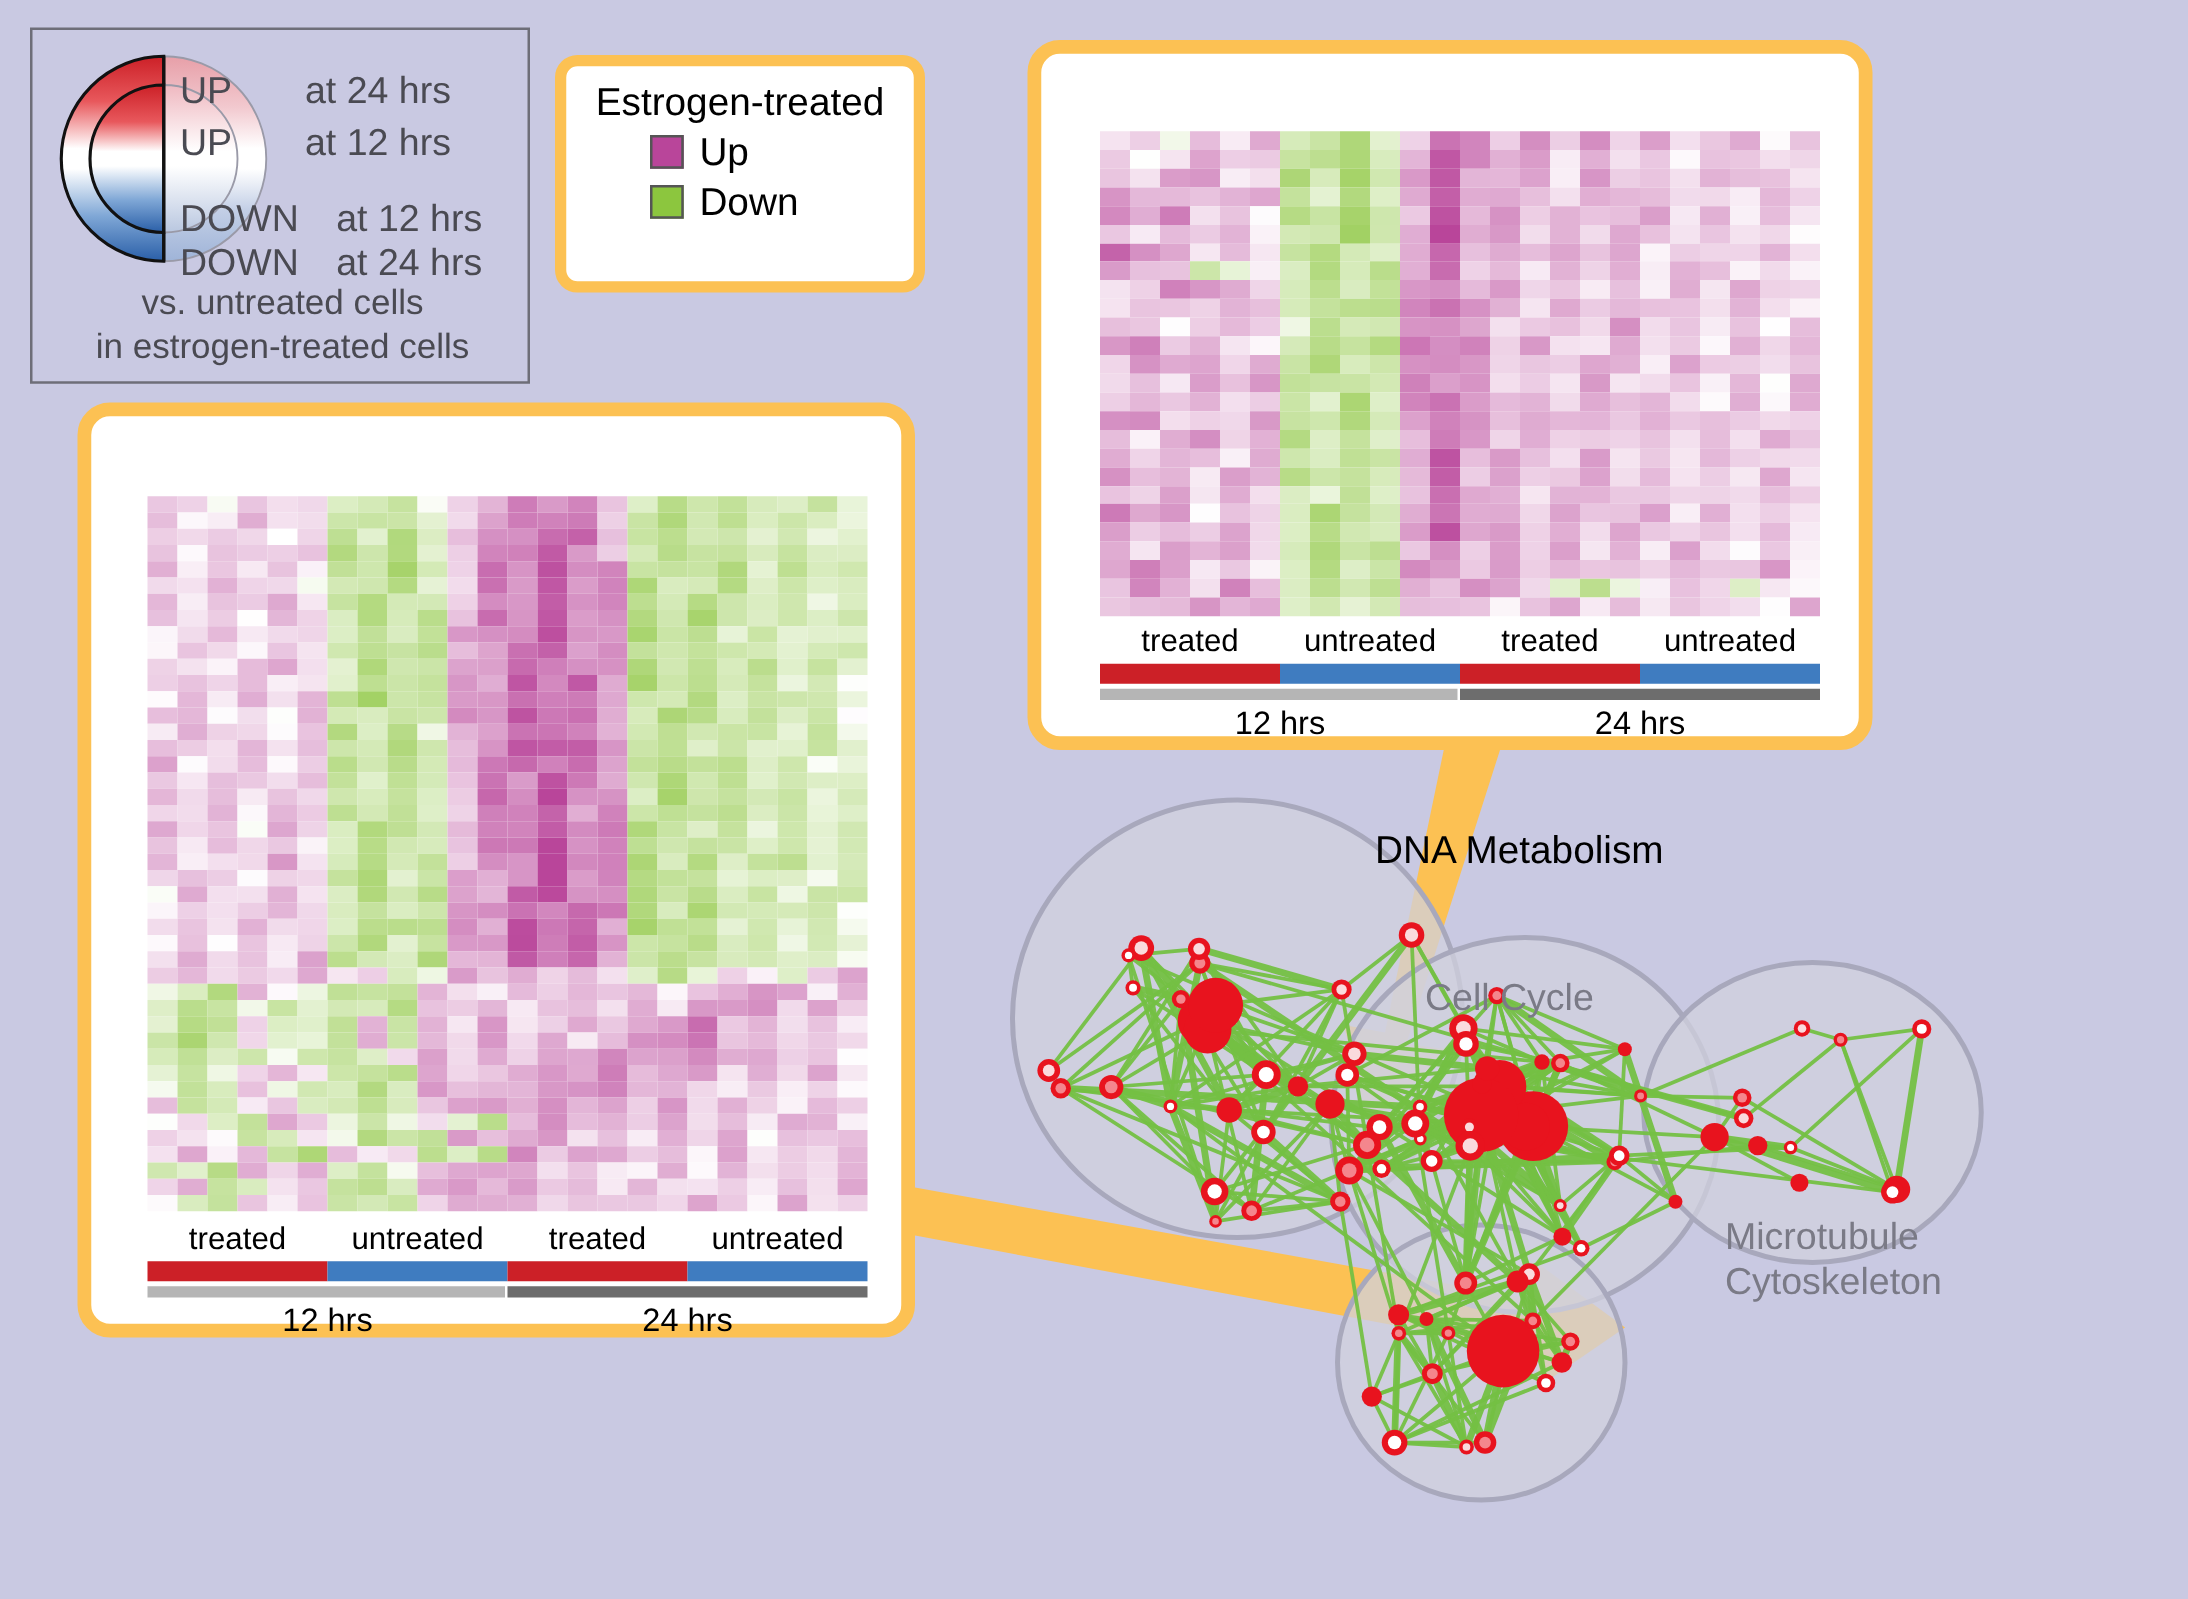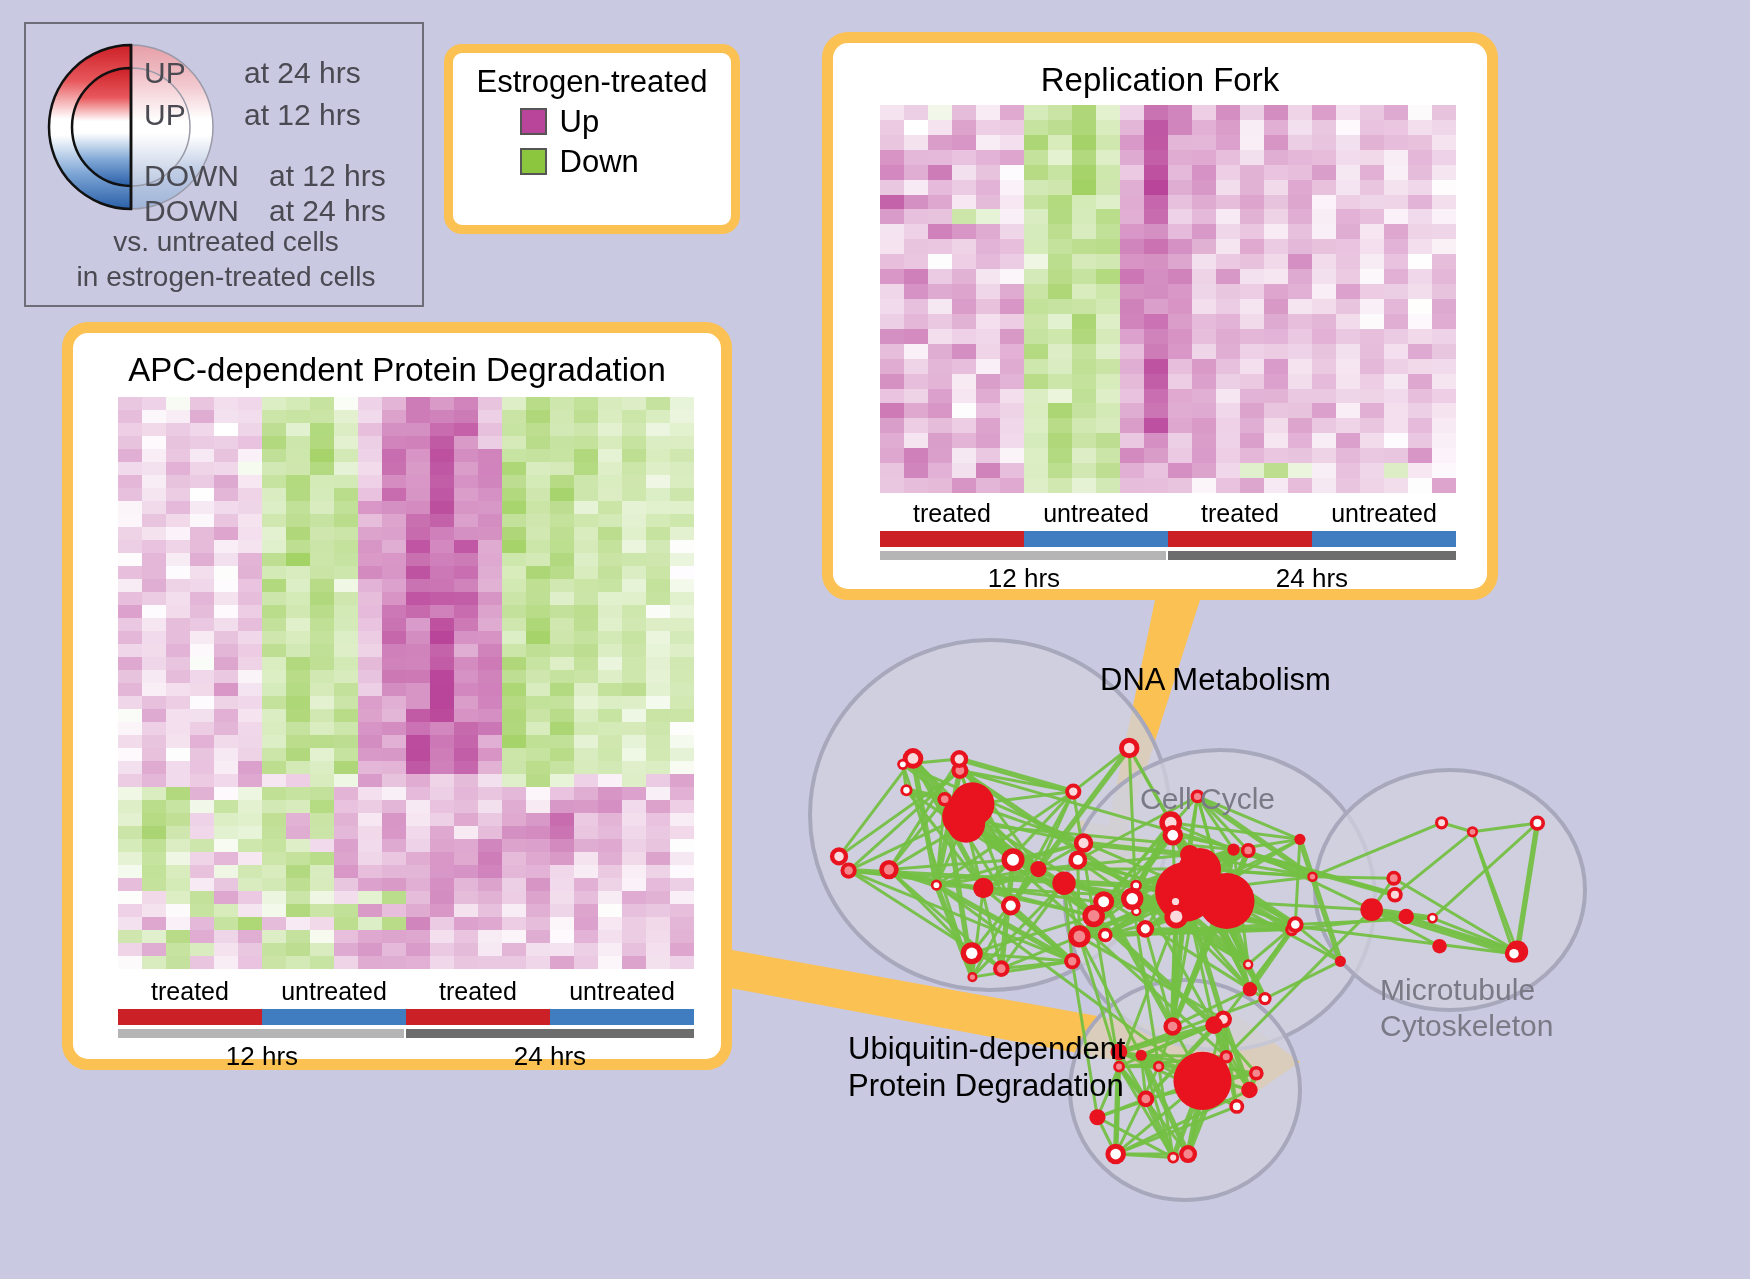--- a/index.html
+++ b/index.html
@@ -155,21 +155,20 @@
   </div>
 
   <svg class="stage" style="pointer-events:none;">
 
     <polygon points="1155,600 1200,600 1125,835 1160,840 1095,900 1075,820 1108,826" fill="#fcc153"></polygon>
 
     <polygon points="732,950 1230,1040 1232,1012 1300,1062 1230,1110 1232,1082 730,988" fill="#fcc153"></polygon>
   </svg>
 
   <div class="panel" id="panel-rep">
-    <div class="ptitle" style="margin-top:18px;">Replication Fork</div>
     <div class="hm" id="hm-rep" style="left: 47px; top: 62px; width: 576px; height: 388px; grid-template-columns: repeat(24, 1fr); grid-template-rows: repeat(26, 1fr);">
         <i style="background:rgb(245,227,240)"></i>
         <i style="background:rgb(237,207,229)"></i>
         <i style="background:rgb(242,248,233)"></i>
         <i style="background:rgb(230,188,219)"></i>
         <i style="background:rgb(248,235,244)"></i>
         <i style="background:rgb(223,169,208)"></i>
         <i style="background:rgb(214,235,186)"></i>
         <i style="background:rgb(201,228,164)"></i>
         <i style="background:rgb(175,215,121)"></i>
@@ -803,21 +802,20 @@
 
       <div class="bar lgray" style="left:0px;top:52px;width:286px;"></div>
       <div class="bar dgray" style="left:288px;top:52px;width:288px;"></div>
 
       <div class="tlabel" style="left:0px;top:64px;width:288px;">12 hrs</div>
       <div class="tlabel" style="left:288px;top:64px;width:288px;">24 hrs</div>
     </div>
   </div>
 
   <div class="panel" id="panel-apc">
-    <div class="ptitle" style="margin-top:18px;">APC-dependent Protein Degradation</div>
     <div class="hm" id="hm-apc" style="left: 45px; top: 64px; width: 576px; height: 572px; grid-template-columns: repeat(24, 1fr); grid-template-rows: repeat(44, 1fr);">
         <i style="background:rgb(234,199,225)"></i>
         <i style="background:rgb(238,210,231)"></i>
         <i style="background:rgb(248,251,243)"></i>
         <i style="background:rgb(233,197,224)"></i>
         <i style="background:rgb(243,222,237)"></i>
         <i style="background:rgb(240,216,234)"></i>
         <i style="background:rgb(220,238,196)"></i>
         <i style="background:rgb(212,234,183)"></i>
         <i style="background:rgb(198,227,159)"></i>
@@ -2515,17 +2513,15 @@
         <g>
           <circle cx="368.6657985834929" cy="466.464952901879" r="5.617961248285322" fill="#e8131e"></circle>
           <circle cx="368.6657985834929" cy="466.464952901879" r="2.9213398491083677" fill="#f4868d"></circle>
         </g>
       </svg>
 
     <div class="netlabel" id="lbl-dna">DNA Metabolism</div>
     <div class="netlabel" id="lbl-cc">Cell Cycle</div>
     <div class="netlabel" id="lbl-mt">Microtubule
 Cytoskeleton</div>
-    <div class="netlabel" id="lbl-ub">Ubiquitin-dependent
-Protein Degradation</div>
   </div>
 
 </div>
 
 </body></html>

